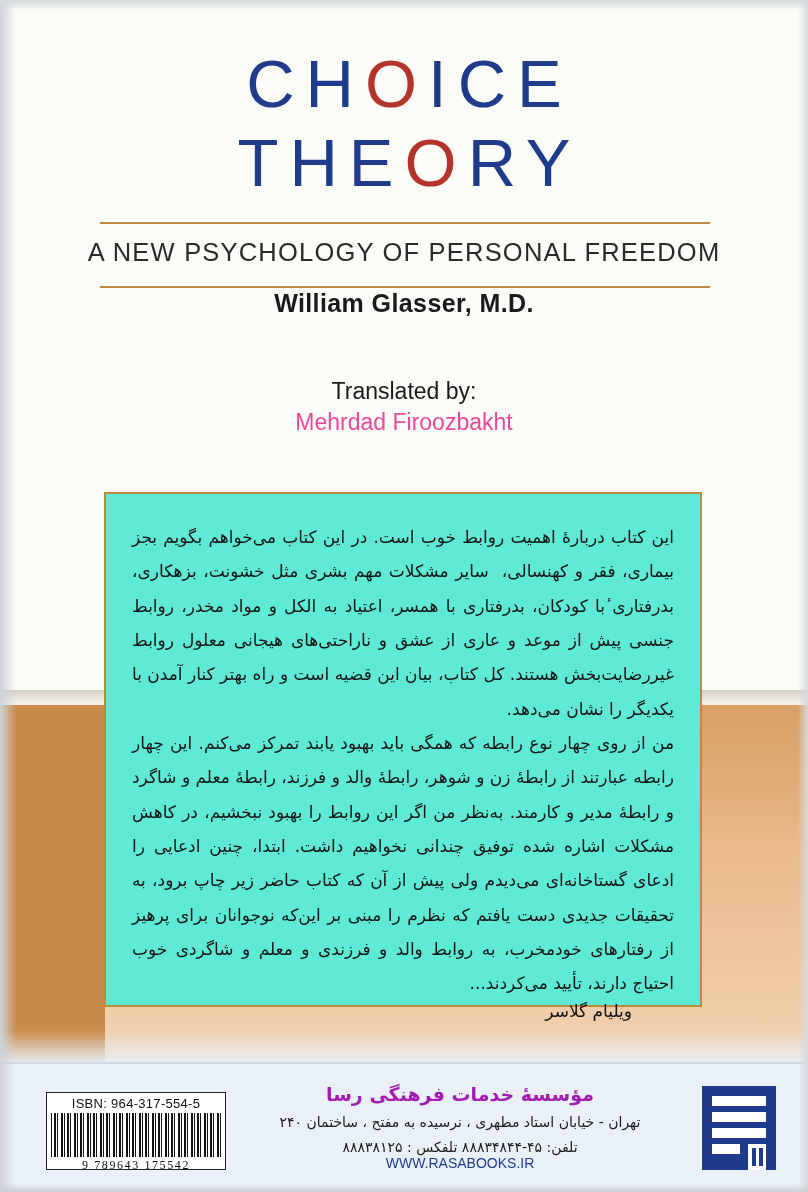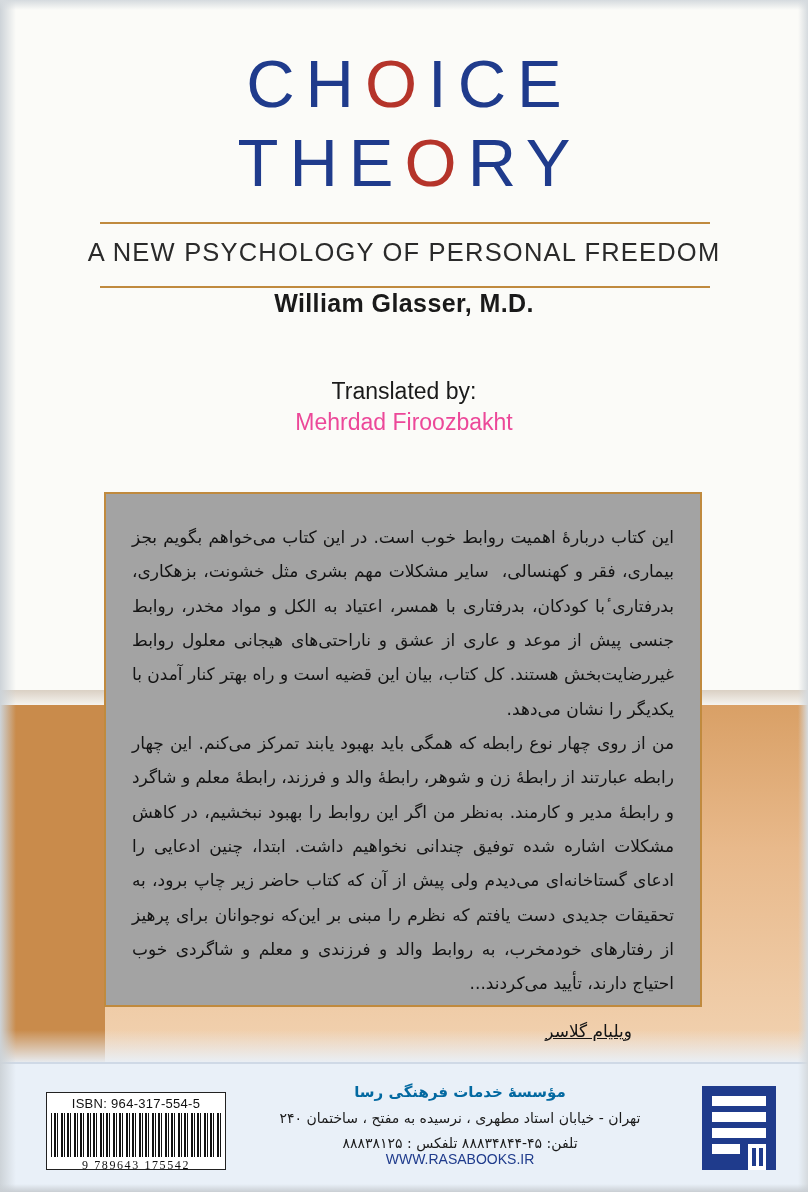--- a/index.html
+++ b/index.html
@@ -159,43 +159,42 @@
     color: #ec4899;
   }
 
   
   .blurb-box {
     position: absolute;
     left: 104px;
     top: 492px;
     width: 598px;
     height: 515px;
-    background: #a3a3a3;
+    background: #5eead4;
     border: 2px solid #c08a3e;
     box-sizing: border-box;
     padding: 26px 26px 18px 26px;
   }
   .blurb-text {
     direction: rtl;
     text-align: justify;
     font-family: "DejaVu Sans", sans-serif;
     font-size: 17px;
     line-height: 2.02;
     color: #141414;
     white-space: pre-wrap;
   }
   .blurb-sign {
     direction: rtl;
     text-align: right;
     font-family: "DejaVu Sans", sans-serif;
     font-size: 17px;
     color: #141414;
-    margin-top: 20px;
+    margin-top: 0;
     padding-right: 42px;
-    text-decoration: underline;
   }
 
   
   .isbn-box {
     position: absolute;
     left: 46px;
     top: 1092px;
     width: 180px;
     height: 78px;
     background: #ffffff;
@@ -233,23 +232,23 @@
   .publisher {
     position: absolute;
     left: 245px;
     top: 1083px;
     width: 430px;
     text-align: center;
     direction: rtl;
   }
   .pub-name {
     font-family: "DejaVu Sans", sans-serif;
-    font-size: 15px;
+    font-size: 19px;
     font-weight: bold;
-    color: #0369a1;
+    color: #a21caf;
     letter-spacing: 0.3px;
   }
   .pub-line {
     font-family: "DejaVu Sans", sans-serif;
     font-size: 14px;
     color: #1a1a1a;
     margin-top: 9px;
   }
   .pub-site {
     font-family: "Liberation Sans", sans-serif;

